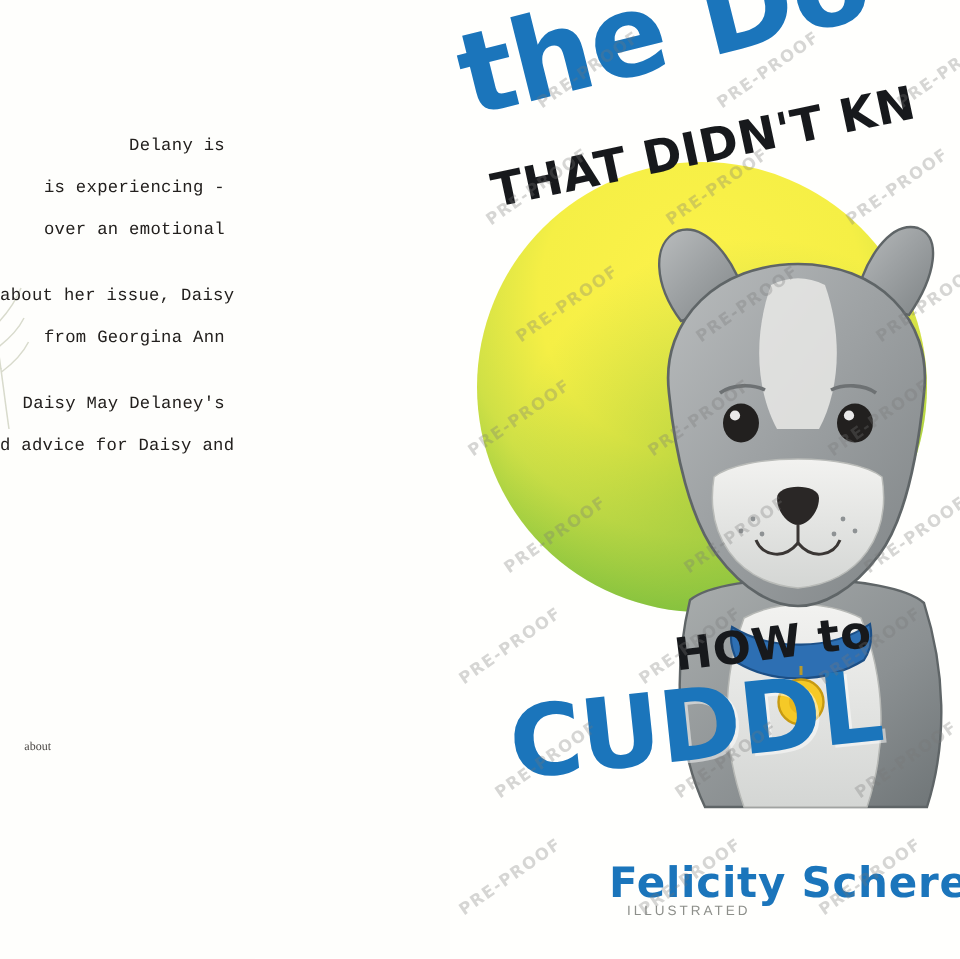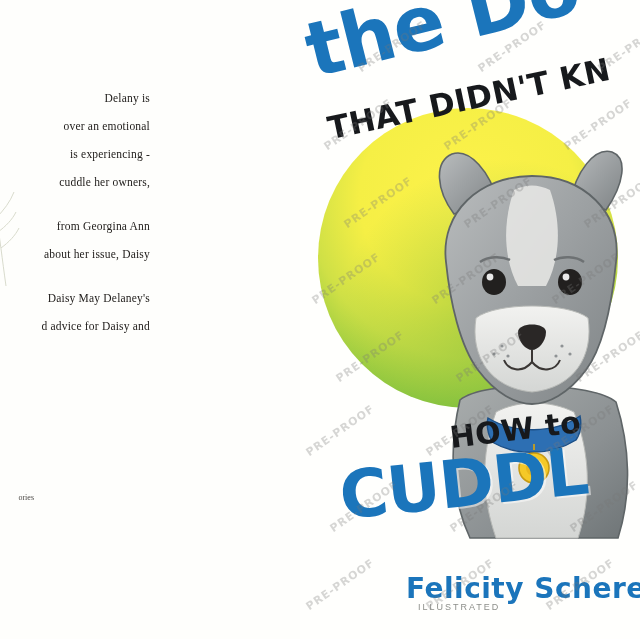--- a/index.html
+++ b/index.html
@@ -37,20 +37,21 @@
     width: 150px;
     text-align: right;
     font-family: "Liberation Serif", serif;
     font-size: 11.5px;
     color: #23201e;
     line-height: 28px;
     letter-spacing: 0.2px;
   }
   .blurb p {
     margin: 0 0 16px 0;
+    font-family: Liberation Mono, monospace;
   }
   .blurb .ln { display: block; white-space: nowrap; }
   .imprint {
     position: absolute;
     left: 0;
     top: 492px;
     width: 34px;
     text-align: right;
     font-family: "Liberation Serif", serif;
     font-size: 8px;
@@ -215,35 +216,34 @@
         <path d="M16 54 C24 48 30 42 34 34"></path>
         <path d="M19 68 C11 62 7 56 4 48"></path>
         <path d="M19 70 C27 64 33 58 37 50"></path>
         <path d="M13 30 C12 20 13 10 16 2"></path>
       </g>
     </svg>
 
     <div class="blurb">
       <p>
         <span class="ln">Delany is</span>
+        <span class="ln">is experiencing -</span>
         <span class="ln">over an emotional</span>
-        <span class="ln">is experiencing -</span>
-        <span class="ln">cuddle her owners,</span>
       </p>
       <p>
+        <span class="ln">about her issue, Daisy</span>
         <span class="ln">from Georgina Ann</span>
-        <span class="ln">about her issue, Daisy</span>
       </p>
       <p>
         <span class="ln">Daisy May Delaney's</span>
         <span class="ln">d advice for Daisy and</span>
       </p>
     </div>
 
-    <div class="imprint">ories</div>
+    <div class="imprint">about</div>
   </div>
 
   <div id="front-cover">
 
     <div id="ball"></div>
     <div id="ball-shade"></div>
 
     <svg id="dog" viewBox="0 0 230 390">
       <defs>
         <linearGradient id="furGrey" x1="0" y1="0" x2="1" y2="1">

